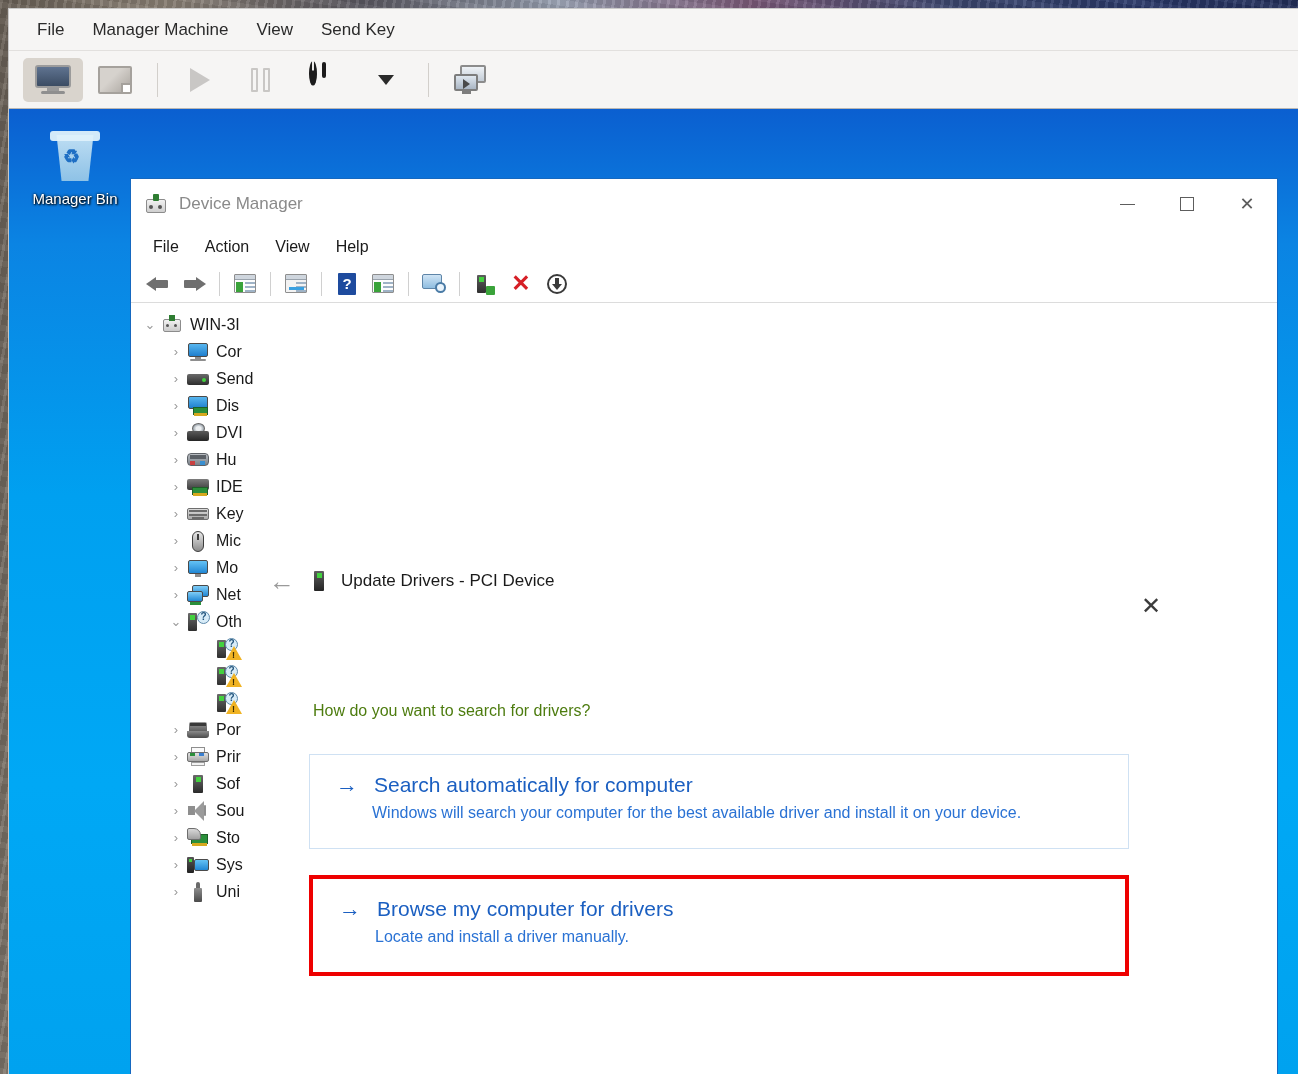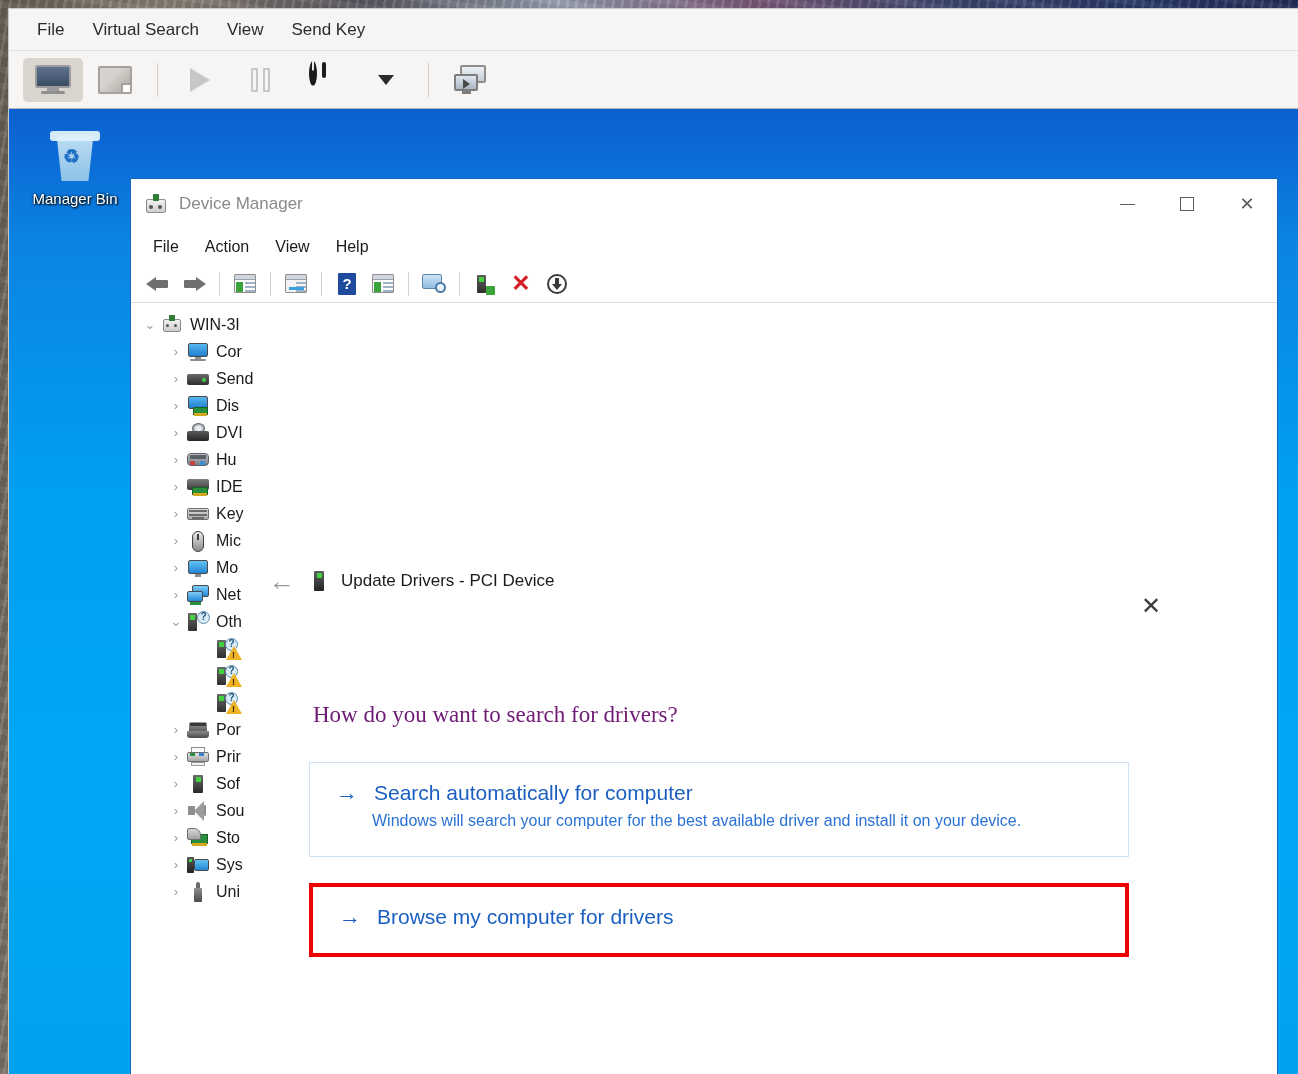--- a/index.html
+++ b/index.html
@@ -366,21 +366,21 @@
   #ud-back{
     width:42px; height:38px; display:flex; align-items:center; justify-content:center;
     font-size:26px; color:#9a9a9a; cursor:default; line-height:1;
   }
   #ud-devicon{ width:16px;height:22px;position:relative;margin:0 14px 0 8px; }
   #ud-devicon .b{ position:absolute;left:3px;top:1px;width:10px;height:20px;background:linear-gradient(#5f5f5f,#242424);border-radius:1px; }
   #ud-devicon .led{ position:absolute;left:6px;top:3px;width:5px;height:5px;background:#43d13f; }
   #ud-headertext{ font-size:17px; color:#1a1a1a; }
 
   #ud-question{
-    font-size:23px; color:#701a75; padding:48px 0 0 54px; font-weight:400;font-family:Liberation Serif, serif;
+    font-size:16px; color:#4d7c0f; padding:48px 0 0 54px; font-weight:400;
   }
 
   #ud-options{ padding:34px 50px 0 50px; }
   .ud-option{
     border:1px solid #cfe1f3; background:#ffffff; padding:18px 0 24px 0;
     cursor:default; position:relative;
   }
   .ud-option + .ud-option{ margin-top:26px; }
   .ud-option.highlighted{
     border:4px solid #ee0000;
@@ -400,21 +400,21 @@
 </head>
 <body>
 
 <div id="wallpaper-bg"></div>
 
 <div id="virt-window">
 
 
   <div id="virt-menubar">
     <div class="virt-menu-item">File</div>
-    <div class="virt-menu-item">Virtual Search</div>
+    <div class="virt-menu-item">Manager Machine</div>
     <div class="virt-menu-item">View</div>
     <div class="virt-menu-item">Send Key</div>
   </div>
 
   <div id="virt-toolbar">
     <div class="tb-btn active">
       <span class="icon-monitor">
         <span class="scr"></span>
           <span class="stand"></span>
           <span class="base"></span>
@@ -804,20 +804,21 @@
                 <span>Search automatically for computer</span>
               </div>
               <div class="ud-opt-desc">Windows will search your computer for the best available driver and install it on your device.</div>
             </div>
 
             <div class="ud-option highlighted">
               <div class="ud-opt-title">
                 <span class="ud-arrow">→</span>
                 <span>Browse my computer for drivers</span>
               </div>
+              <div class="ud-opt-desc">Locate and install a driver manually.</div>
             </div>
 
           </div>
 
           <div id="ud-spacer"></div>
 
         </div>
 
       </div>
 

